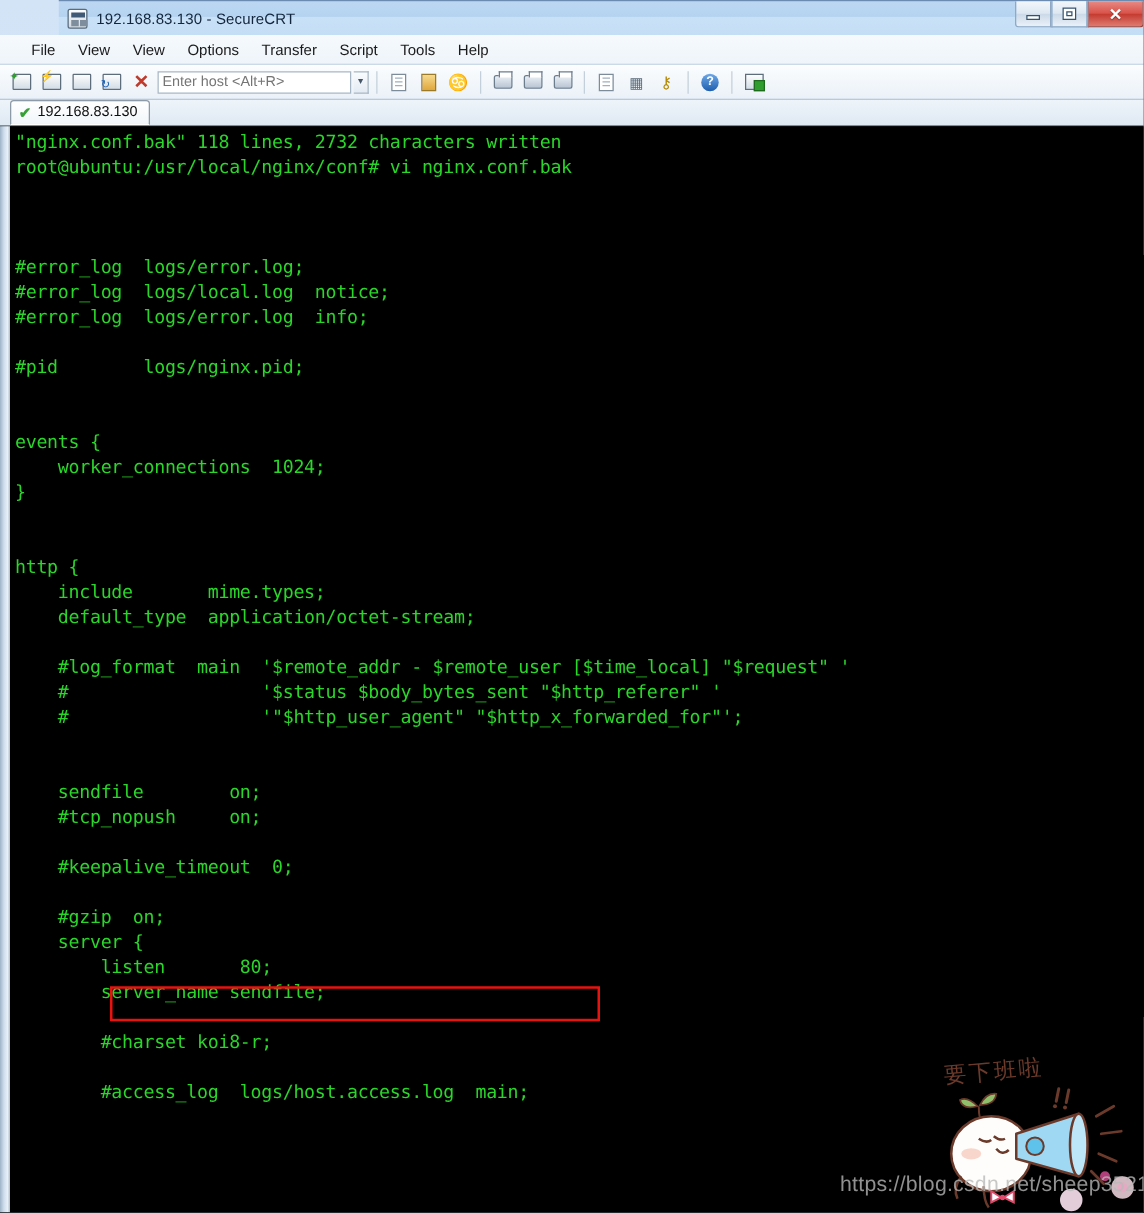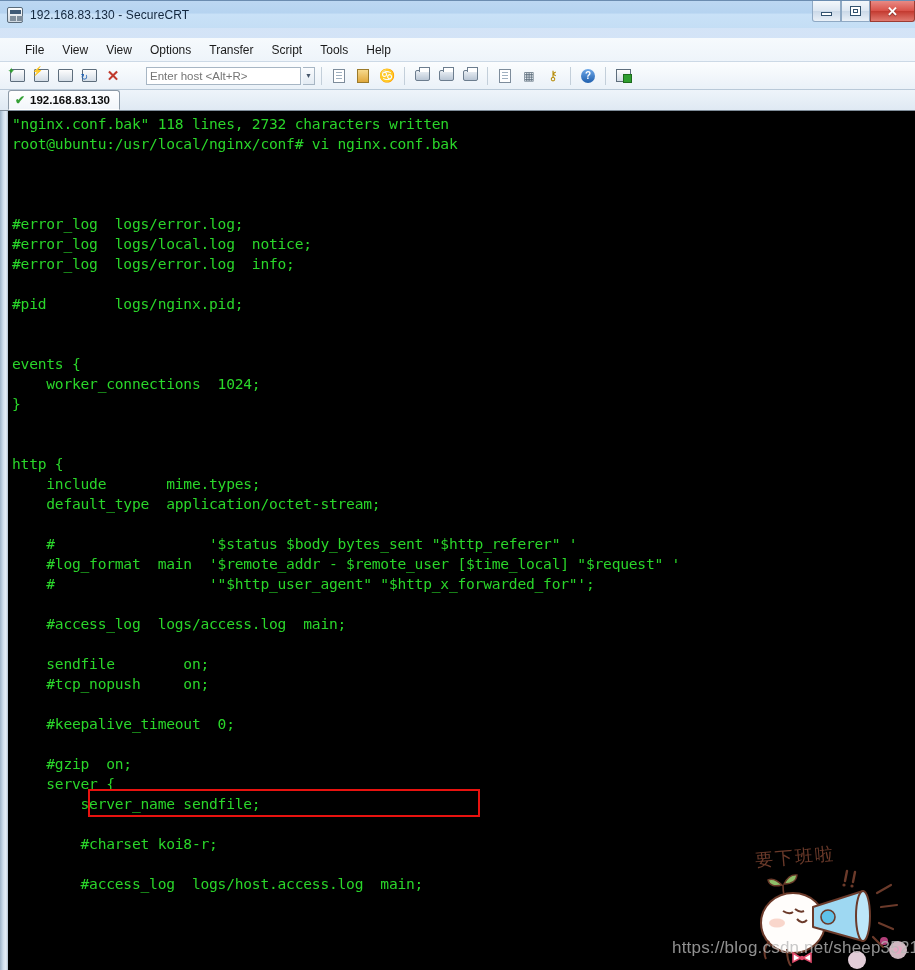--- a/index.html
+++ b/index.html
@@ -22,20 +22,21 @@
 
   
   .titlebar {
     position: relative;
     height: 28px;
     background: linear-gradient(to bottom, #bcd7f2 0%, #b5d3f0 45%, #c9e1f7 48%, #c4def5 100%);
     border-top: 1px solid #6b8cb0;
     display: flex;
     align-items: center;
     padding-left: 7px;
+    margin-left: 47px;
   }
   .title-icon {
     width: 16px; height: 16px;
     background: linear-gradient(to bottom, #fdfdfd, #cfd8e0);
     border: 1px solid #5a6b7a;
     border-radius: 2px;
     position: relative;
     flex: 0 0 auto;
     margin-right: 7px;
   }
@@ -110,21 +111,20 @@
 
   
   .menubar {
     height: 24px;
     background: linear-gradient(to bottom, #f6fafd 0%, #eef4fa 100%);
     border-bottom: 1px solid #ccd9e6;
     display: flex;
     align-items: center;
     padding-left: 16px;
     gap: 0;
-    margin-top: 10px;
   }
   .menu-item {
     font-size: 12px;
     color: #1b1b1b;
     padding: 3px 9px;
     cursor: default;
     white-space: nowrap;
   }
 
   
@@ -155,21 +155,21 @@
   .host-input {
     width: 155px;
     height: 18px;
     background: #fff;
     border: 1px solid #a7b6c4;
     font-size: 11.5px;
     color: #8a8a8a;
     padding: 0 3px;
     font-family: "Liberation Sans", sans-serif;
     outline: none;
-    margin-left: 20px;
+    margin-left: 0;
   }
   .host-arrow {
     width: 12px; height: 18px;
     border: 1px solid #a7b6c4;
     border-left: none;
     background: linear-gradient(to bottom, #fafcfe, #e3ebf3);
     display: flex; align-items: center; justify-content: center;
     font-size: 7px;
     color: #45566a;
   }
@@ -265,21 +265,21 @@
     cursor: default;
   }
   .tab-check {
     color: #35a035;
     font-size: 12px;
     font-weight: bold;
     line-height: 1;
   }
   .tab-label {
     font-size: 11.5px;
-    font-weight: bold;
+    font-weight: normal;
     color: #0d0d0d;
     white-space: nowrap;
   }
 
   
   .terminal-wrap {
     position: relative;
     background: #000;
     height: calc(970px - 28px - 24px - 28px - 21px);
     display: flex;
@@ -479,33 +479,33 @@
         <div class="term-line"></div>
         <div class="term-line">events {</div>
         <div class="term-line">    worker_connections  1024;</div>
         <div class="term-line">}</div>
         <div class="term-line"></div>
         <div class="term-line"></div>
         <div class="term-line">http {</div>
         <div class="term-line">    include       mime.types;</div>
         <div class="term-line">    default_type  application/octet-stream;</div>
         <div class="term-line"></div>
+        <div class="term-line">    #log_format  main  '$remote_addr - $remote_user [$time_local] "$request" '</div>
         <div class="term-line">    #                  '$status $body_bytes_sent "$http_referer" '</div>
-        <div class="term-line">    #log_format  main  '$remote_addr - $remote_user [$time_local] "$request" '</div>
         <div class="term-line">    #                  '"$http_user_agent" "$http_x_forwarded_for"';</div>
         <div class="term-line"></div>
-        <div class="term-line">    #access_log  logs/access.log  main;</div>
         <div class="term-line"></div>
         <div class="term-line">    sendfile        on;</div>
         <div class="term-line">    #tcp_nopush     on;</div>
         <div class="term-line"></div>
         <div class="term-line">    #keepalive_timeout  0;</div>
         <div class="term-line"></div>
         <div class="term-line">    #gzip  on;</div>
         <div class="term-line">    server {</div>
+        <div class="term-line">        listen       80;</div>
         <div class="term-line">        server_name sendfile;</div>
         <div class="term-line"></div>
         <div class="term-line">        #charset koi8-r;</div>
         <div class="term-line"></div>
         <div class="term-line">        #access_log  logs/host.access.log  main;</div>
         <div class="term-line"></div>
       </div>
   </div>
 
   <div class="annot-box" id="annot-box" style="left: 88px; top: 789px; width: 392px; height: 28px; border-color: rgb(232, 18, 15);"></div>

